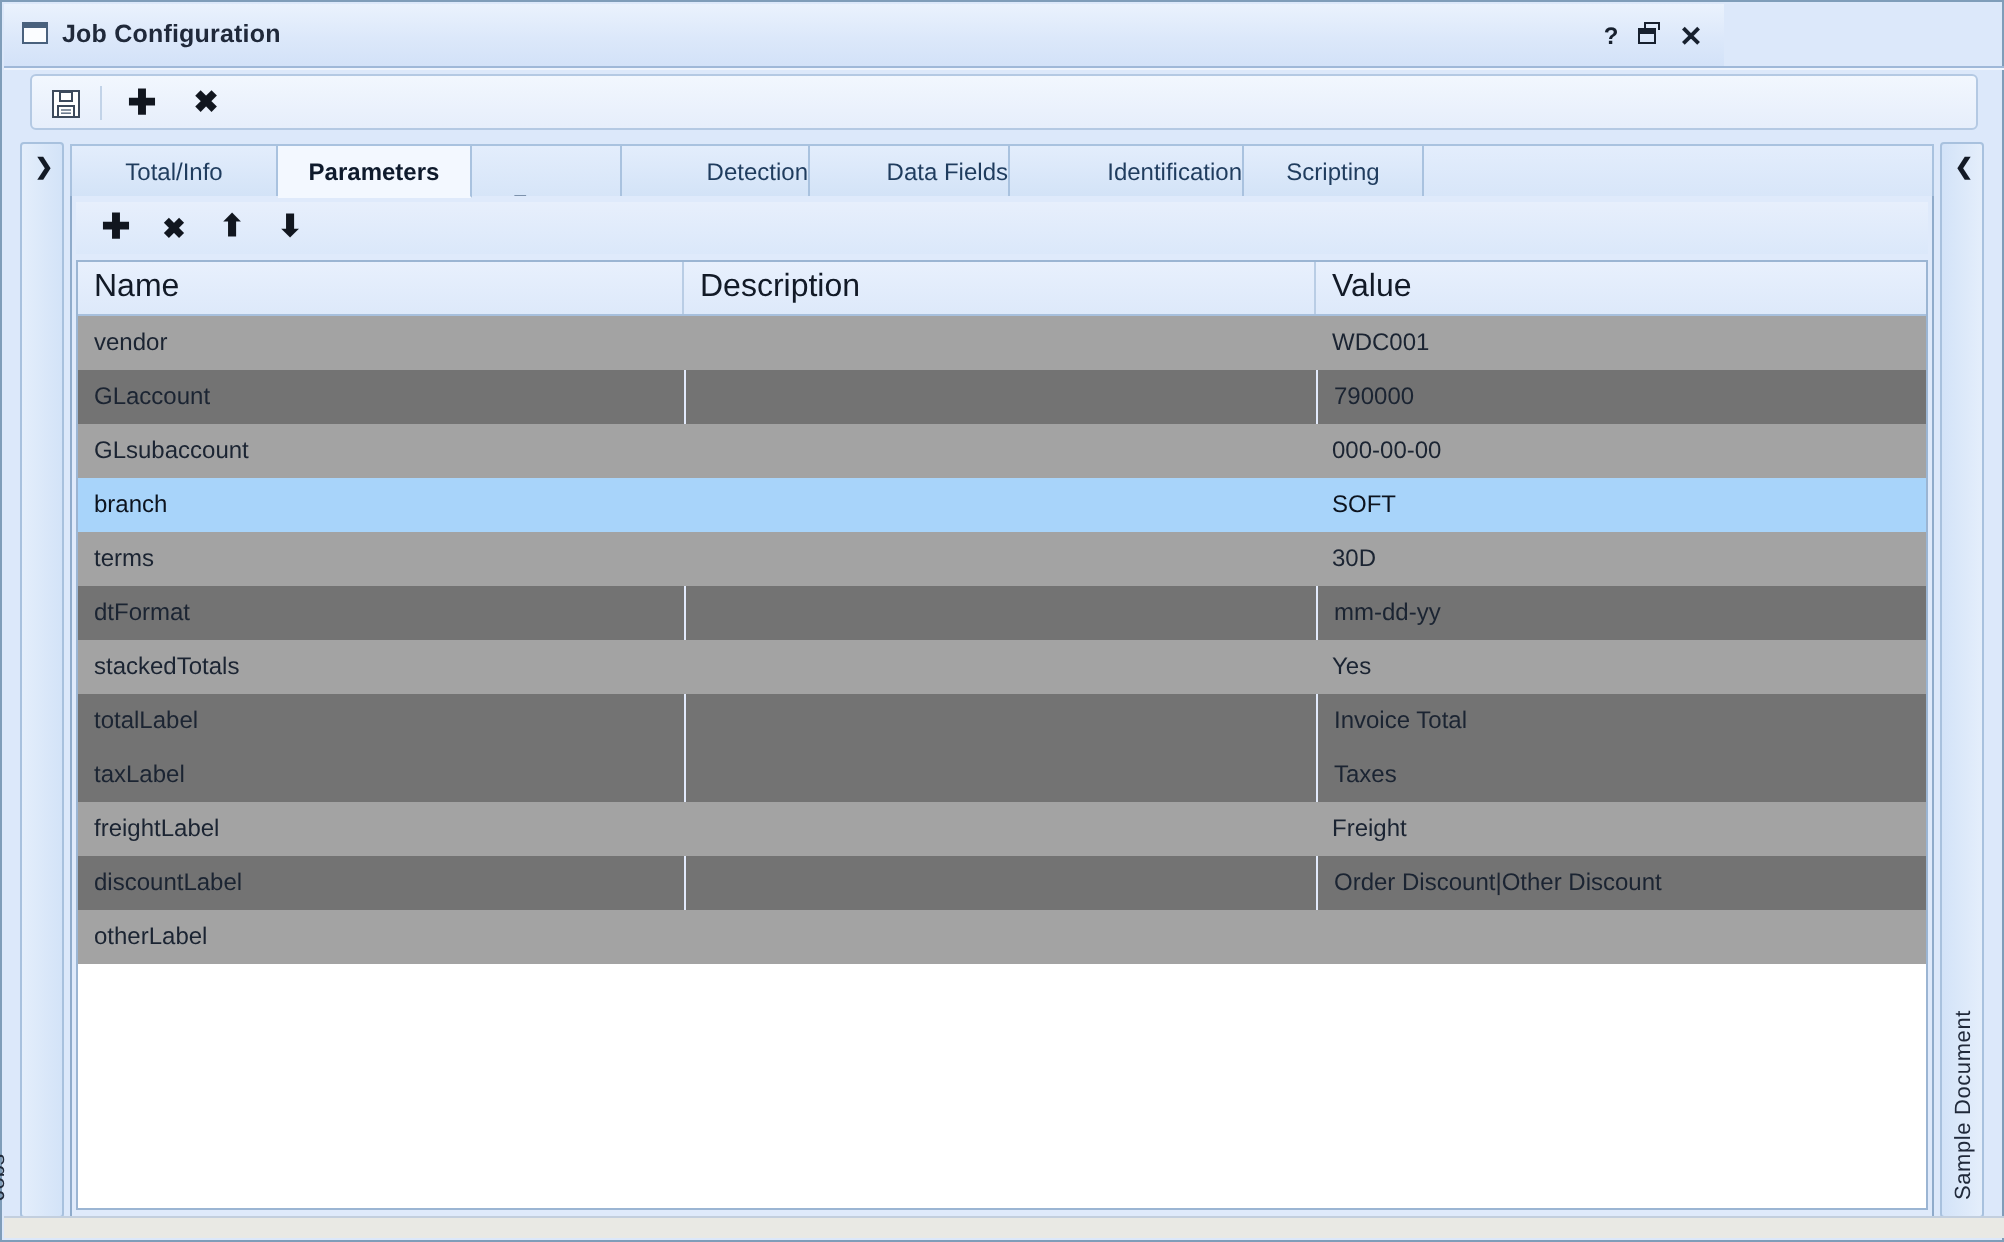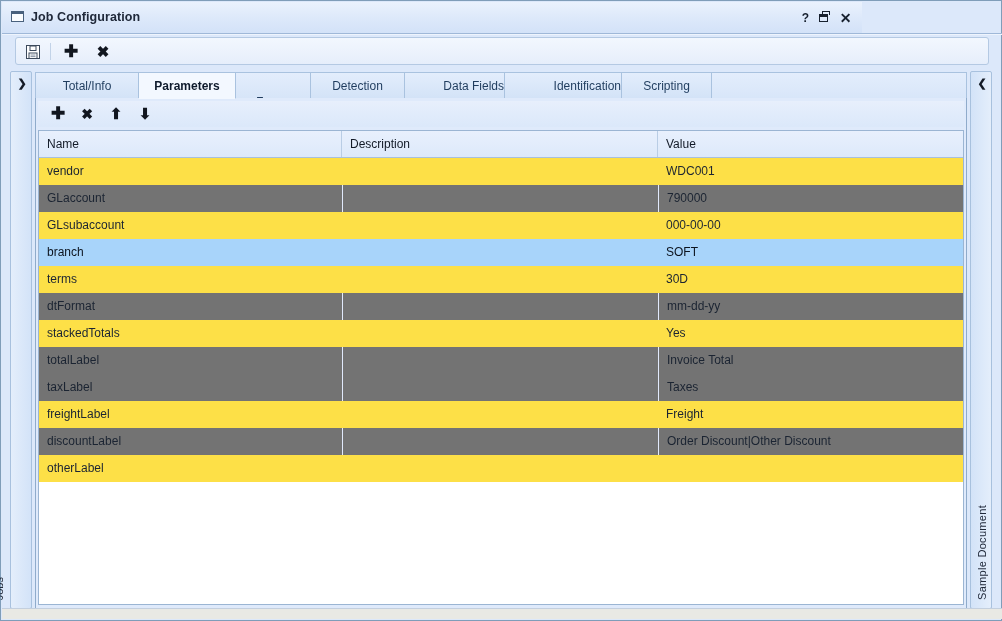--- a/index.html
+++ b/index.html
@@ -271,38 +271,38 @@
     height: 27px;
     background: linear-gradient(to bottom, #e8f0fd 0%, #dde9fa 100%);
     border-bottom: 1px solid #a7c0dd;
   }
   .gh-cell {
     position: absolute;
     top: 0;
     height: 26px;
     line-height: 26px;
     padding-left: 8px;
-    font-size: 12px;
+    font-size: 16px;
     color: #121a27;
     border-right: 1px solid #b9cde5;
     white-space: nowrap;
     overflow: hidden;
     cursor: pointer;
     user-select: none;
   }
   .gh-c0 { left: 0;     width: 303px; }
   .gh-c1 { left: 303px; width: 316px; }
   .gh-c2 { left: 619px; width: 305px; border-right: none; }
 
   #grid-body { position: relative; }
 
   .grow {
     position: relative;
     height: 27px;
-    background: #fde047;
+    background: #a3a3a3;
   }
   .grow.alt { background: #737373; }
   .grow.sel { background: #a8d4fa; }
   .grow.sel .gc { color: #0c131e; }
 
   .gc {
     position: absolute;
     top: 0;
     height: 27px;
     line-height: 27px;
@@ -370,21 +370,21 @@
 
   <div id="right-rail">
     <div id="right-rail-chevron">❮</div>
     <div id="right-rail-label">Sample Document</div>
   </div>
 
   <div id="tabs-strip">
       <div class="tab" style="width: 104px; padding: 0px; text-align: center;"><span>Total/Info</span></div>
       <div class="tab active" style="width: 97px; padding: 0px; text-align: center;"><span>Parameters</span></div>
       <div class="tab" style="width: 75px; padding: 16px; text-align: center;"><span>Zones</span></div>
-      <div class="tab" style="width: 94px; padding: 0px; text-align: center;"><span>Detection</span></div>
+      <div class="tab" style="width: 94px; padding: 0px; text-align: right;"><span>Detection</span></div>
       <div class="tab" style="width: 100px; padding: 0px; text-align: right;"><span>Data Fields</span></div>
       <div class="tab" style="width: 117px; padding: 0px; text-align: right;"><span>Identification</span></div>
       <div class="tab" style="width: 90px; padding: 0px; text-align: center;"><span>Scripting</span></div>
       <div id="tabs-filler" style="width: 255px;"></div>
     </div>
 
   <div id="tab-body">
 
     <div id="grid-toolbar">
       <div class="gt-btn" id="gt-add">✚</div>

